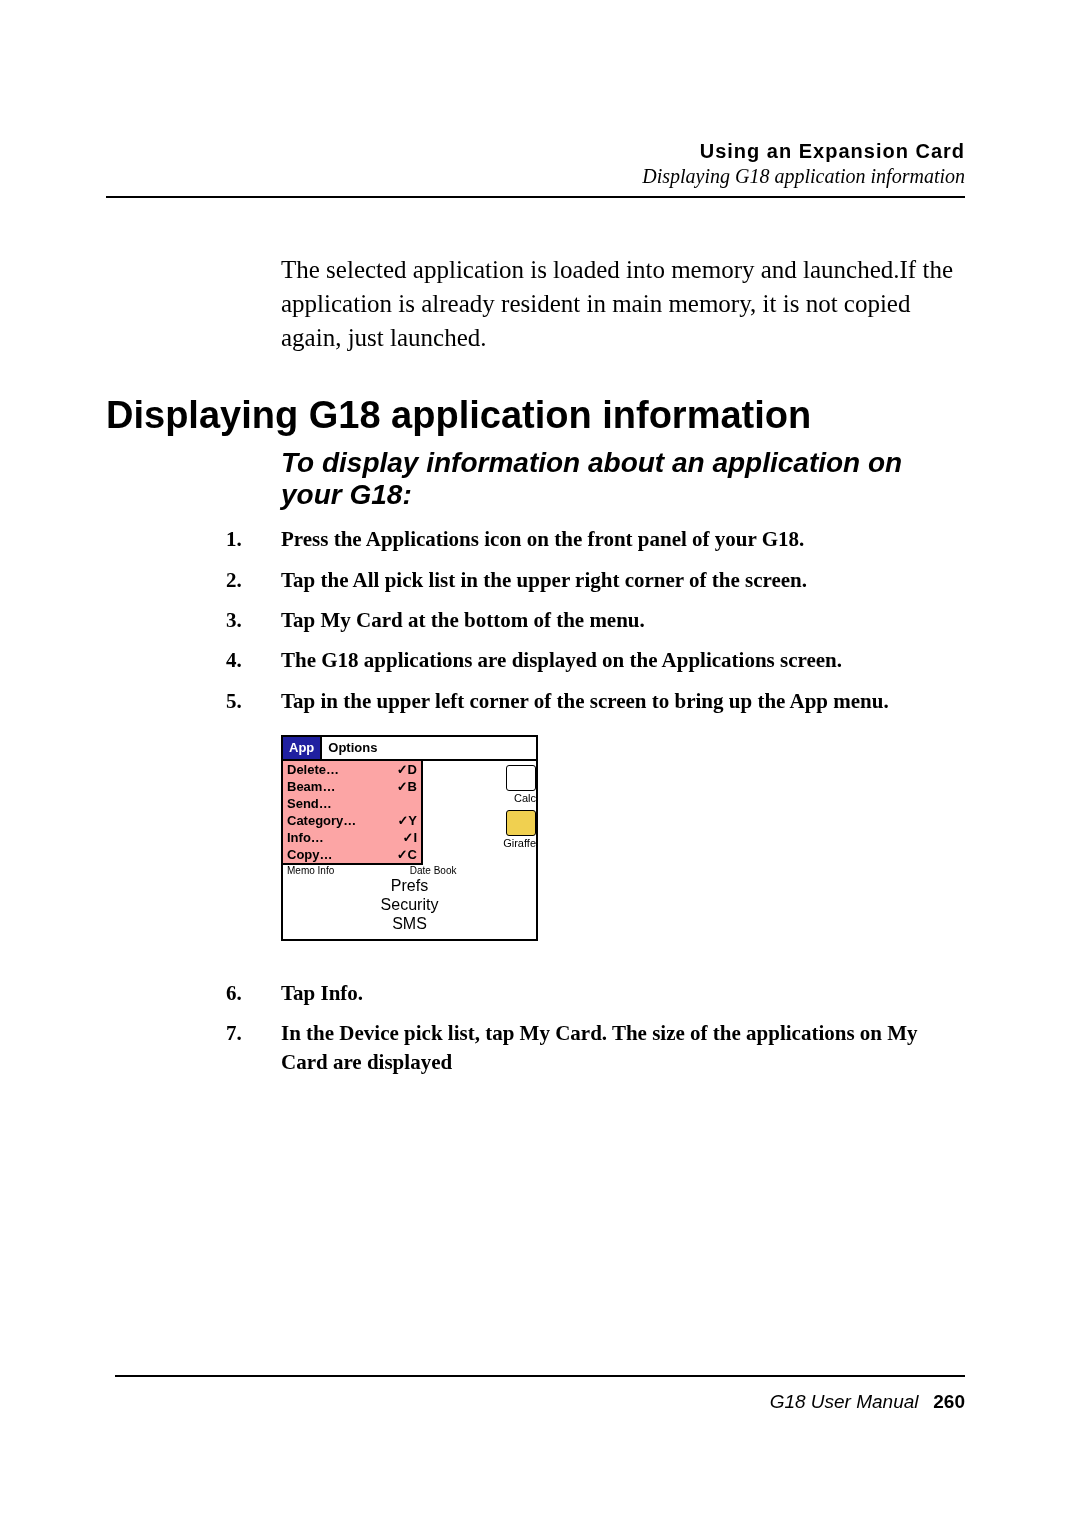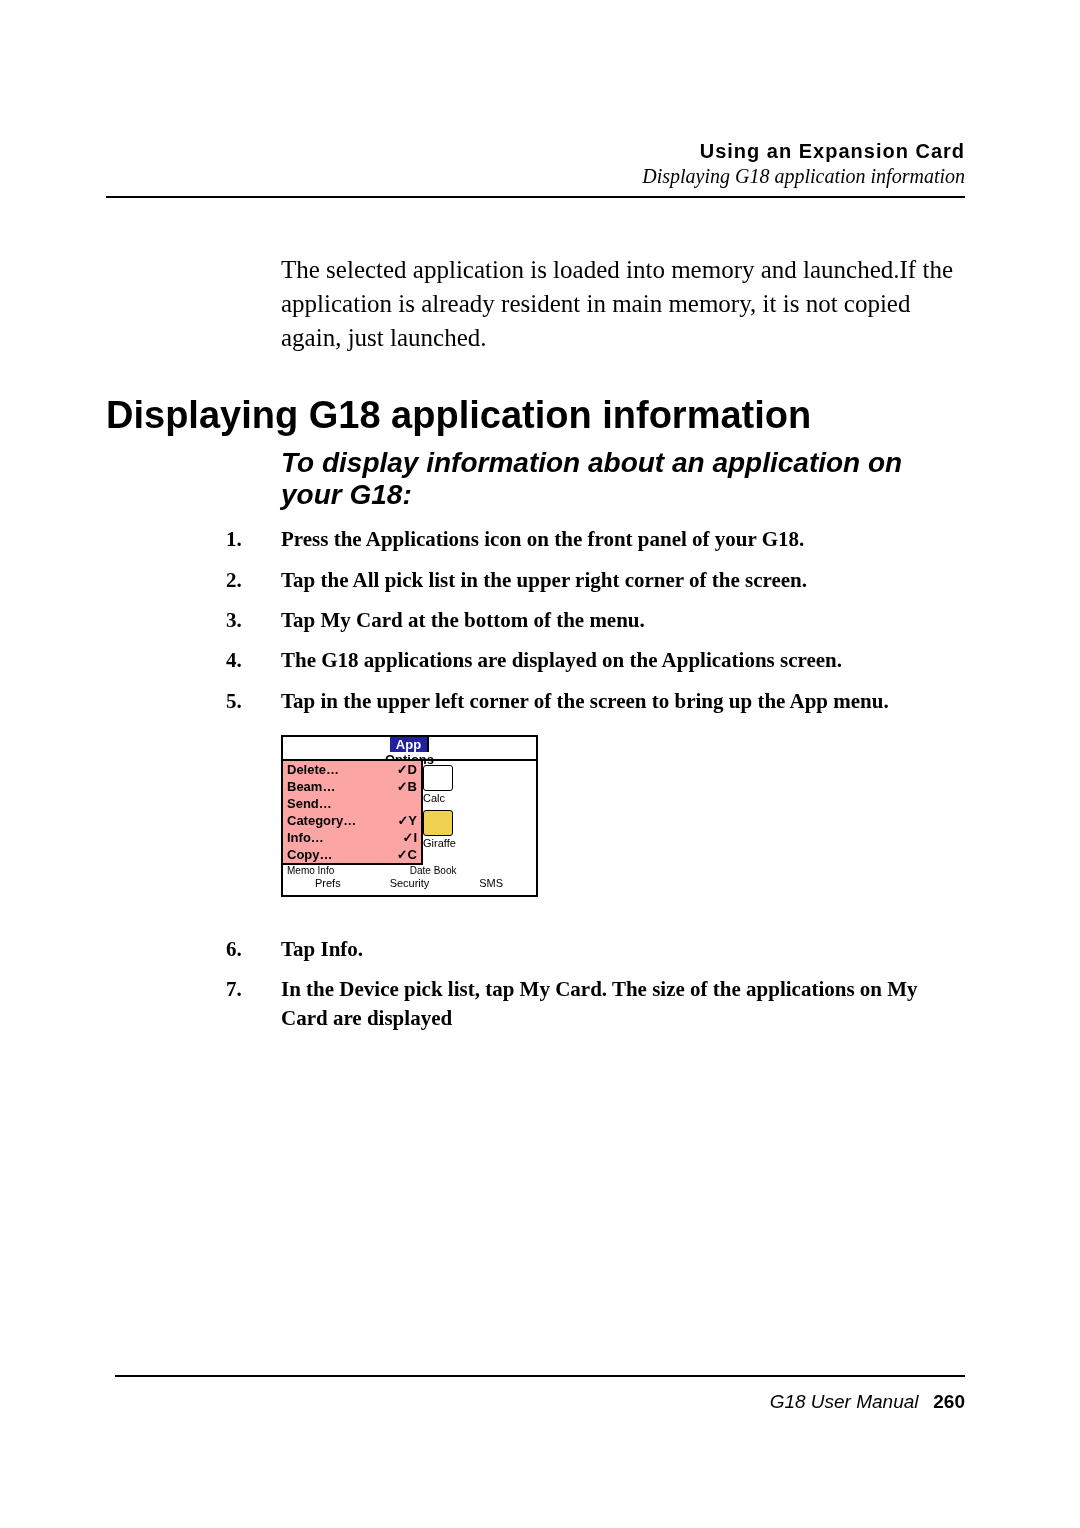--- a/index.html
+++ b/index.html
@@ -90,21 +90,20 @@
   background: #fff;
   font-family: Arial, Helvetica, sans-serif;
 }
 .palm .menubar {
   display: flex;
   align-items: center;
   border-bottom: 2px solid #000;
   height: 22px;
   font-size: 13px;
   font-weight: bold;
-  flex-direction: column;
 }
 .palm .menubar .tab {
   background: #2020a0;
   color: #fff;
   padding: 0 6px;
   height: 100%;
   display: flex;
   align-items: center;
   border-right: 2px solid #000;
 }
@@ -130,21 +129,21 @@
 }
 .palm .apps {
   flex: 1;
   padding: 4px 0 0 0;
   font-size: 11px;
   text-align: center;
 }
 .palm .apps .cell {
   display: flex;
   flex-direction: column;
-  align-items: flex-start;
+  align-items: flex-end;
   gap: 1px;
 }
 .palm .apps .ico {
   width: 28px;
   height: 24px;
   background: #f8e090;
   border: 1px solid #000;
   border-radius: 3px;
 }
 .palm .apps .ico.cal { background: #fff; }
@@ -168,21 +167,22 @@
   height: 26px;
   border: 1px solid #000;
   border-radius: 4px;
 }
 .palm .lower .ico.sync { background: #c03030; border-radius: 50%; }
 .palm .lower .ico.memo { background: #e8e8c0; }
 .palm .lower .ico.mine { background: #303080; border-radius: 50%; }
 .palm .lower2 {
   display: flex;
   padding: 0 4px 6px 4px;
-  font-size: 11px;
+  font-size: 16px;
+  flex-direction: column;
 }
 .palm .lower2 .col {
   flex: 1;
   text-align: center;
   display: flex;
   flex-direction: column;
   align-items: center;
   gap: 1px;
 }
 .footer {

